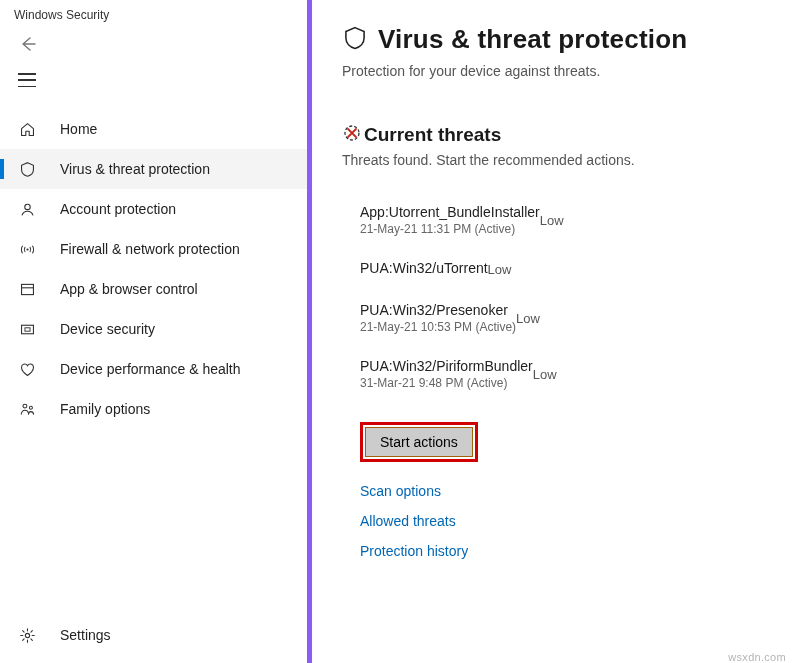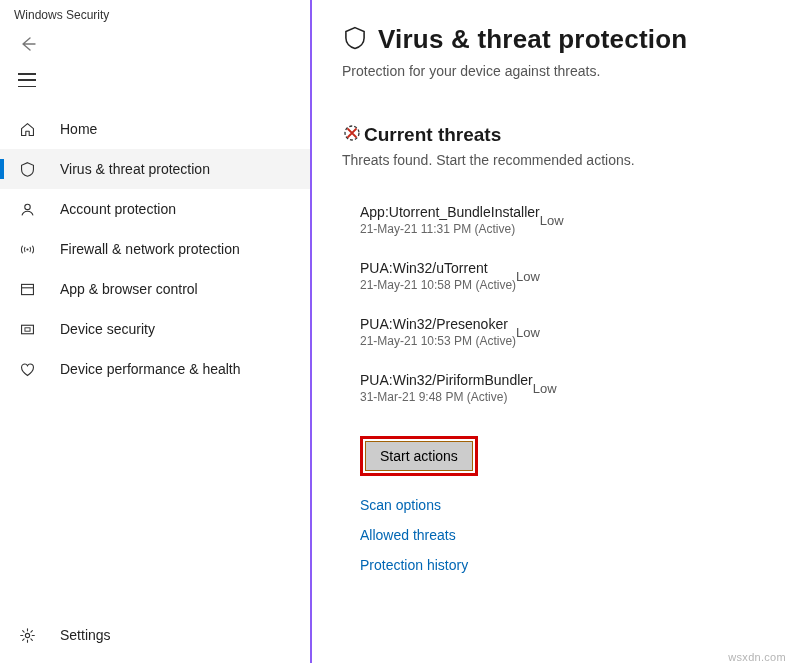--- a/index.html
+++ b/index.html
@@ -9,21 +9,21 @@
     color: #1a1a1a;
     background: #fff;
     width: 800px;
     height: 663px;
     overflow: hidden;
     position: relative;
   }
   .window { display: flex; height: 100%; }
   .sidebar {
     width: 312px;
-    border-right: 2px solid #8b5cf6;
+    border-right: 5px solid #8b5cf6;
     display: flex;
     flex-direction: column;
   }
   .titlebar {
     padding: 8px 14px 2px 14px;
     font-size: 12px;
     color: #333;
   }
   .back-btn {
     padding: 10px 14px 6px 18px;
@@ -229,20 +229,31 @@
 
       <div class="nav-item">
         <span class="nav-icon">
           <svg width="17" height="17" viewBox="0 0 20 20" fill="none">
               <path d="M10 17 C10 17 3 12 3 7.5 C3 5 5 3.5 7 3.5 C8.5 3.5 9.5 4.5 10 5.5 C10.5 4.5 11.5 3.5 13 3.5 C15 3.5 17 5 17 7.5 C17 12 10 17 10 17 Z" stroke="#333" stroke-width="1.3" fill="none"></path>
             </svg>
         </span>
         <span class="nav-label">Device performance &amp; health</span>
       </div>
 
+      <div class="nav-item">
+        <span class="nav-icon">
+          <svg width="17" height="17" viewBox="0 0 20 20" fill="none">
+              <circle cx="7" cy="6" r="2.3" stroke="#333" stroke-width="1.2"></circle>
+              <circle cx="14" cy="8" r="1.8" stroke="#333" stroke-width="1.2"></circle>
+              <path d="M2.5 16 C3 12.5 5 11 7 11 C9 11 10.5 12 11 14" stroke="#333" stroke-width="1.2" fill="none"></path>
+              <path d="M11 16 C11.3 13.5 12.5 12.5 14 12.5 C15.5 12.5 17 13.5 17.3 16" stroke="#333" stroke-width="1.2" fill="none"></path>
+            </svg>
+        </span>
+        <span class="nav-label">Family options</span>
+      </div>
 
     </div>
 
     <div class="bottom-nav">
       <div class="nav-item">
         <span class="nav-icon">
           <svg width="17" height="17" viewBox="0 0 20 20" fill="none">
               <circle cx="10" cy="10" r="2.5" stroke="#333" stroke-width="1.3"></circle>
               <path d="M10 2 V4.5 M10 15.5 V18 M2 10 H4.5 M15.5 10 H18 M4.3 4.3 L6 6 M14 14 L15.7 15.7 M15.7 4.3 L14 6 M6 14 L4.3 15.7" stroke="#333" stroke-width="1.3" stroke-linecap="round"></path>
             </svg>
@@ -279,21 +290,20 @@
       <div class="threat-row">
         <div>
           <div class="threat-name">App:Utorrent_BundleInstaller</div>
           <div class="threat-meta">21-May-21 11:31 PM (Active)</div>
         </div>
         <div class="threat-sev">Low</div>
       </div>
       <div class="threat-row">
         <div>
           <div class="threat-name">PUA:Win32/uTorrent</div>
-          <div class="threat-meta">21-May-21 10:58 PM (Active)</div>
         </div>
         <div class="threat-sev">Low</div>
       </div>
       <div class="threat-row">
         <div>
           <div class="threat-name">PUA:Win32/Presenoker</div>
           <div class="threat-meta">21-May-21 10:53 PM (Active)</div>
         </div>
         <div class="threat-sev">Low</div>
       </div>

